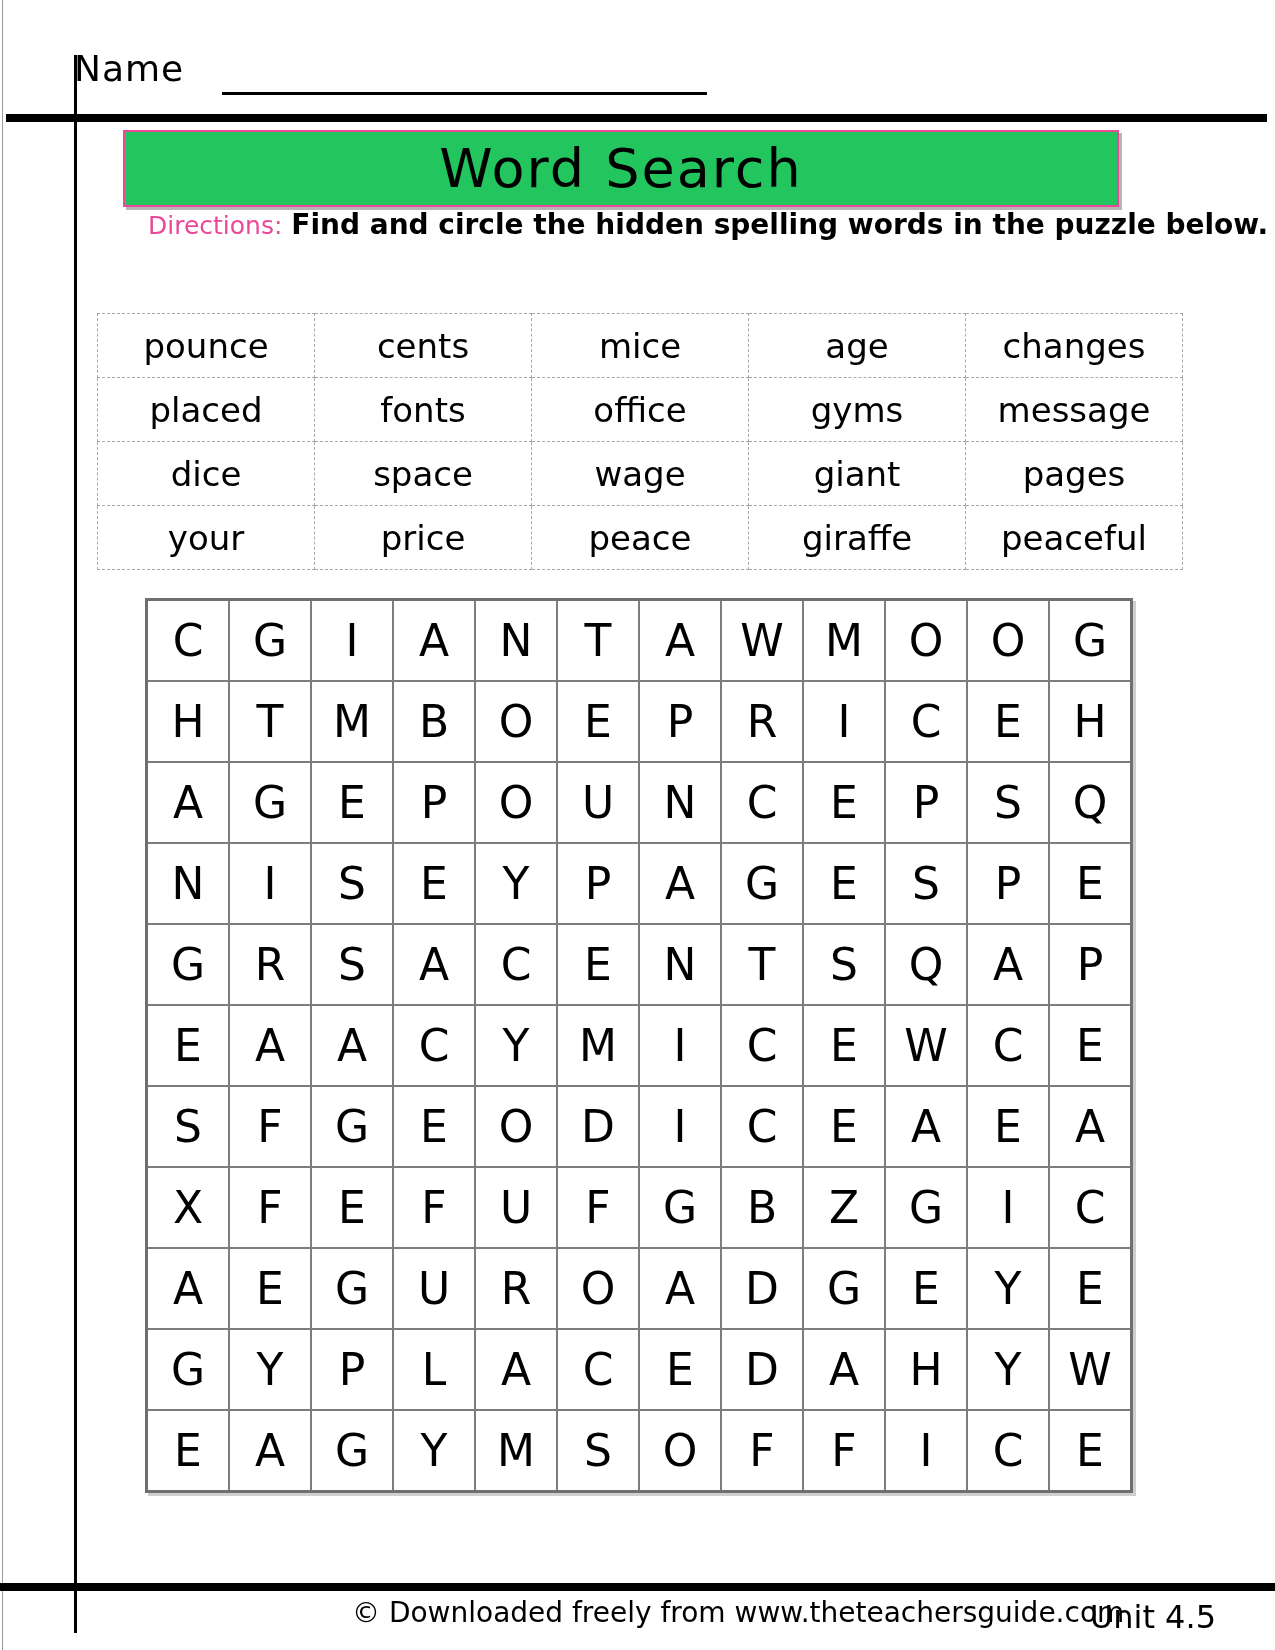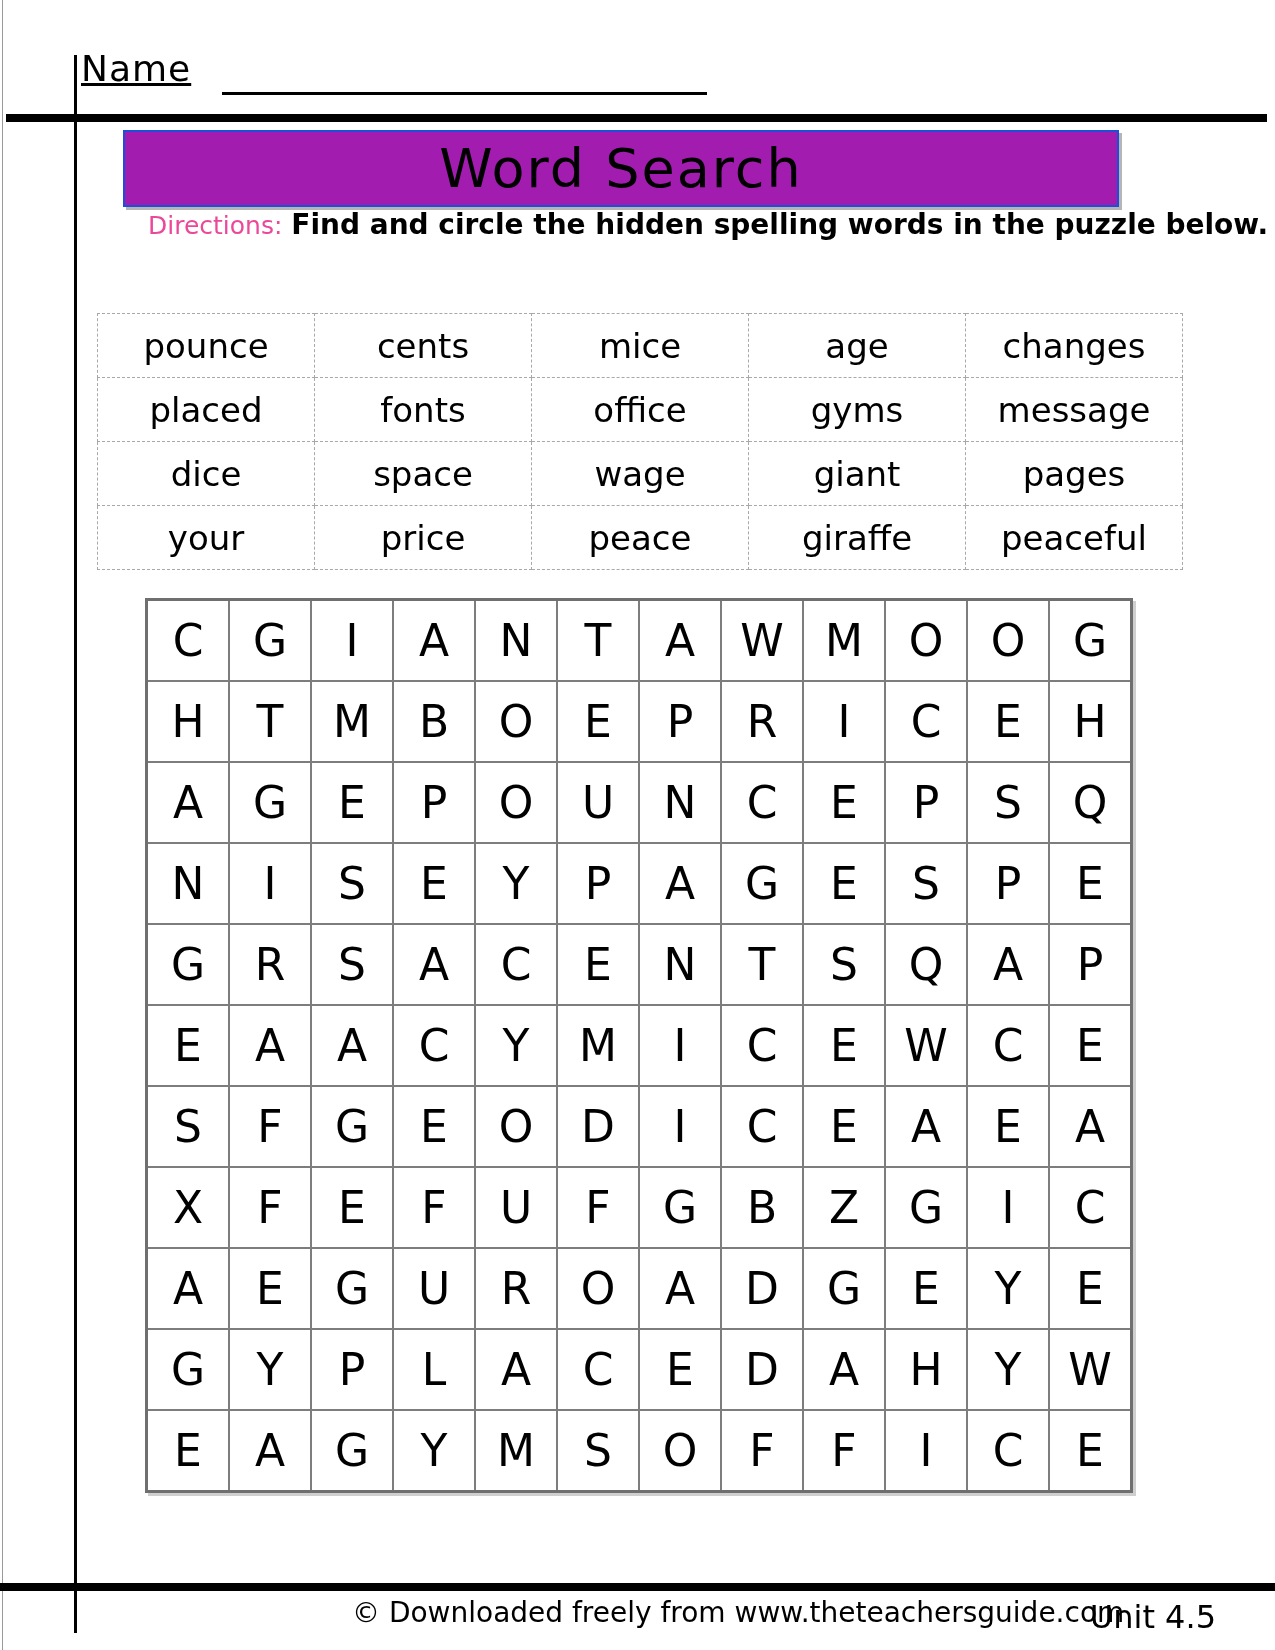--- a/index.html
+++ b/index.html
@@ -5,26 +5,26 @@
   html,body { margin:0; padding:0; background:#ffffff; }
   .page {
     position:relative; width:1275px; height:1650px; background:#fff;
     font-family:"DejaVu Sans", sans-serif; color:#000; overflow:hidden;
   }
   .edge-line { position:absolute; left:2px; top:0; width:1px; height:1650px; background:#9a9a9a; }
   .v-rule { position:absolute; left:74px; top:55px; width:3px; height:1578px; background:#000; }
   .h-rule-top { position:absolute; left:6px; top:114px; width:1261px; height:8px; background:#000; }
   .h-rule-bottom { position:absolute; left:0; top:1583px; width:1275px; height:8px; background:#000; }
 
-  .name-label { position:absolute; left:81px; top:48px; font-size:36px; letter-spacing:1px;text-decoration:underline; }
+  .name-label { position:absolute; left:74px; top:48px; font-size:36px; letter-spacing:1px; }
   .name-line { position:absolute; left:222px; top:92px; width:485px; height:3px; background:#000; }
 
   .title-box {
     position:absolute; left:123px; top:130px; width:992px; height:73px;
-    border:2px solid #1d4ed8; background:#a21caf; box-shadow:3px 3px 0 #b5b5b5;
+    border:2px solid #ec4899; background:#22c55e; box-shadow:3px 3px 0 #b5b5b5;
     display:flex; align-items:center; justify-content:center;
   }
   .title-text { font-size:54px; letter-spacing:2px; }
 
   .directions { position:absolute; left:148px; top:208px; font-size:28px; white-space:nowrap; }
   .directions .dir-label { font-size:25px; font-weight:normal; color:#ec4899; }
   .directions .dir-text { font-weight:bold; }
 
   table { border-spacing:0; }
   .word-table {

